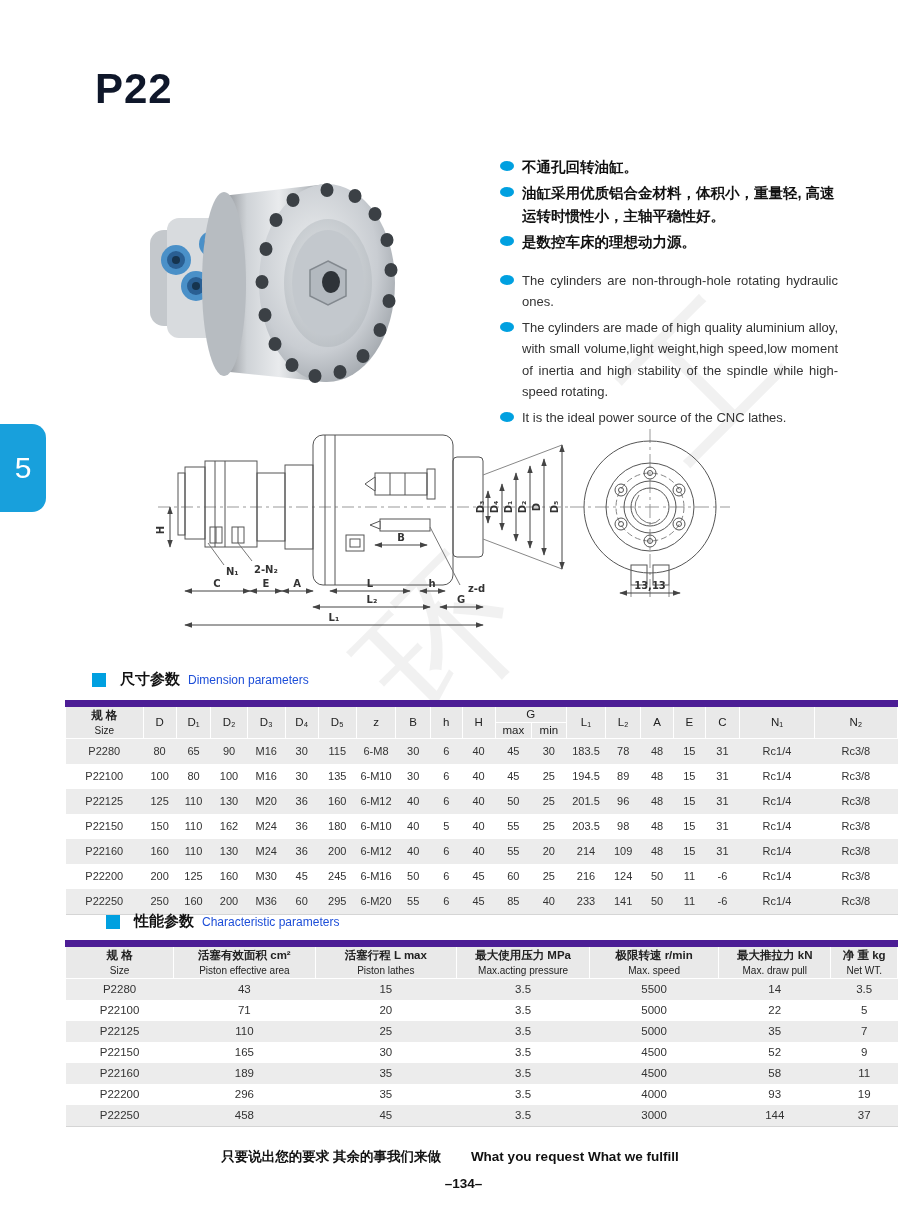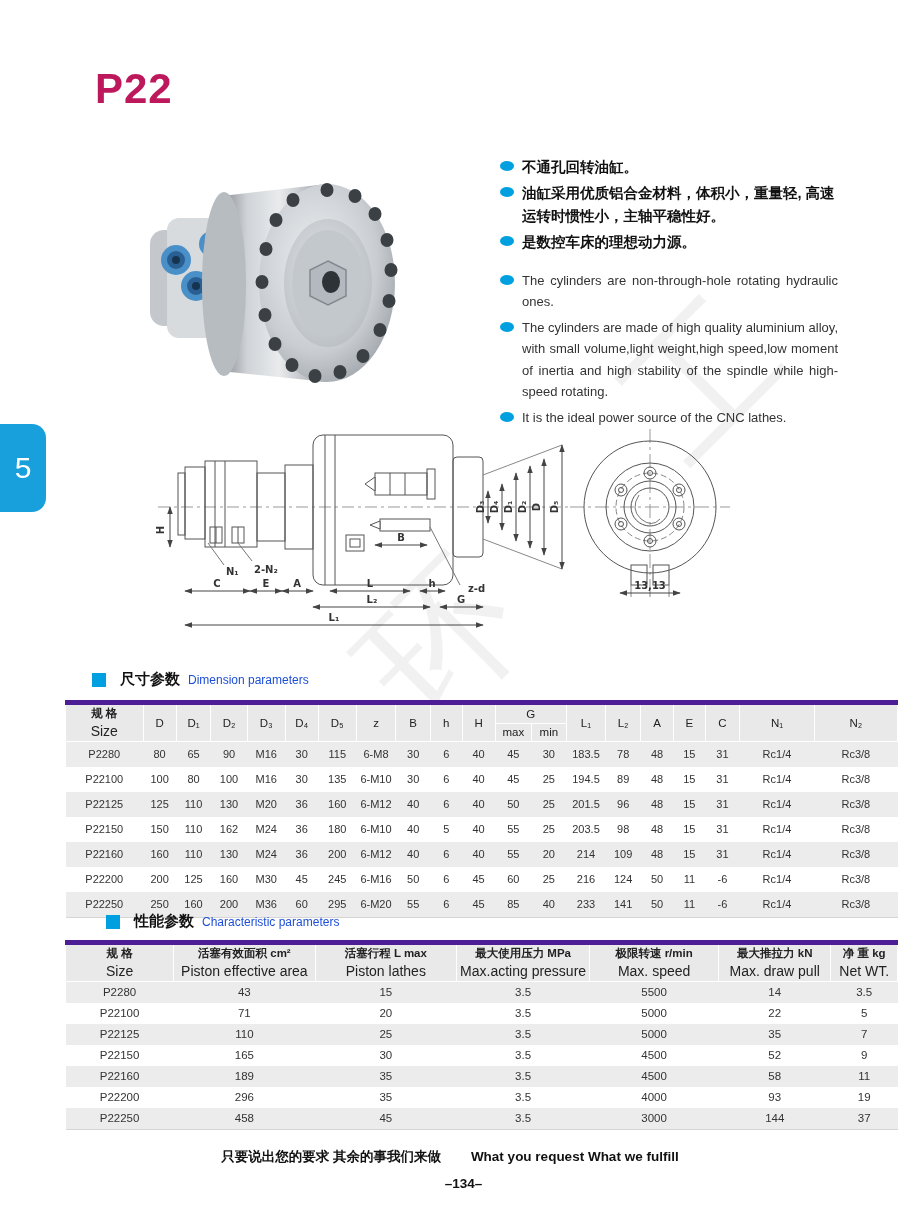--- a/index.html
+++ b/index.html
@@ -1,21 +1,21 @@
 <!DOCTYPE html>
 <html><head>
 <meta charset="utf-8">
 <style>
   html,body{margin:0;padding:0;background:#fff;}
   body{width:900px;height:1229px;font-family:"Liberation Sans","DejaVu Sans",sans-serif;color:#222;}
   .page{position:relative;width:900px;height:1229px;background:#fff;overflow:hidden;}
 
   
   .hdr{position:absolute;left:95px;top:68px;display:flex;align-items:flex-start;}
-  .hdr .code{font-size:42px;font-weight:bold;color:#be185d;line-height:1;letter-spacing:1px;}
+  .hdr .code{font-size:42px;font-weight:bold;color:#0f172a;line-height:1;letter-spacing:1px;}
   .hdr .titles{margin-left:28px;}
   .hdr .zh{font-size:27px;font-weight:bold;color:#00a0e0;line-height:1.1;letter-spacing:2px;}
   .hdr .en{font-size:12.5px;font-weight:bold;color:#00a0e0;margin-top:3px;letter-spacing:.4px;}
 
   
   .wm{position:absolute;left:300px;top:380px;font-size:150px;color:#000;opacity:.05;
       transform:rotate(-45deg);letter-spacing:90px;white-space:nowrap;pointer-events:none;}
 
   
   .tab5{position:absolute;left:0;top:424px;width:46px;height:88px;background:#18a0dc;
@@ -49,23 +49,23 @@
   table{border-collapse:collapse;table-layout:fixed;width:100%;text-align:center;color:#333;}
   th{background:#e9e9e9;border:1.5px solid #fff;font-weight:normal;color:#222;padding:1px 0;}
   #dimtable{font-size:11px;}
   #dimtable th{font-size:11.5px;}
   #dimtable td{height:25px;padding:0;}
   #chartable{font-size:11.5px;}
   #chartable td{height:21px;padding:0;}
   tbody tr:nth-child(odd){background:#ececec;}
   tbody tr:nth-child(even){background:#fff;}
   tbody{border-bottom:1px solid #d5d5d5;}
-  thead{border-top:5px solid #4c1d95;}
+  thead{border-top:7px solid #4c1d95;}
   .h2l .l1{display:block;font-weight:bold;font-size:11.5px;line-height:1.35;}
-  .h2l .l2{display:block;font-size:14px;line-height:1.3;}
+  .h2l .l2{display:block;font-size:10px;line-height:1.3;}
 
   
   .footer{position:absolute;left:0;top:1148px;width:900px;text-align:center;}
   .footer .slog{font-size:13.5px;font-weight:600;color:#111;}
   .footer .slog .en{margin-left:26px;}
   .footer .pnum{font-size:13.5px;font-weight:600;color:#111;margin-top:10px;margin-left:27px;}
 </style>
 </head>
 <body>
 

